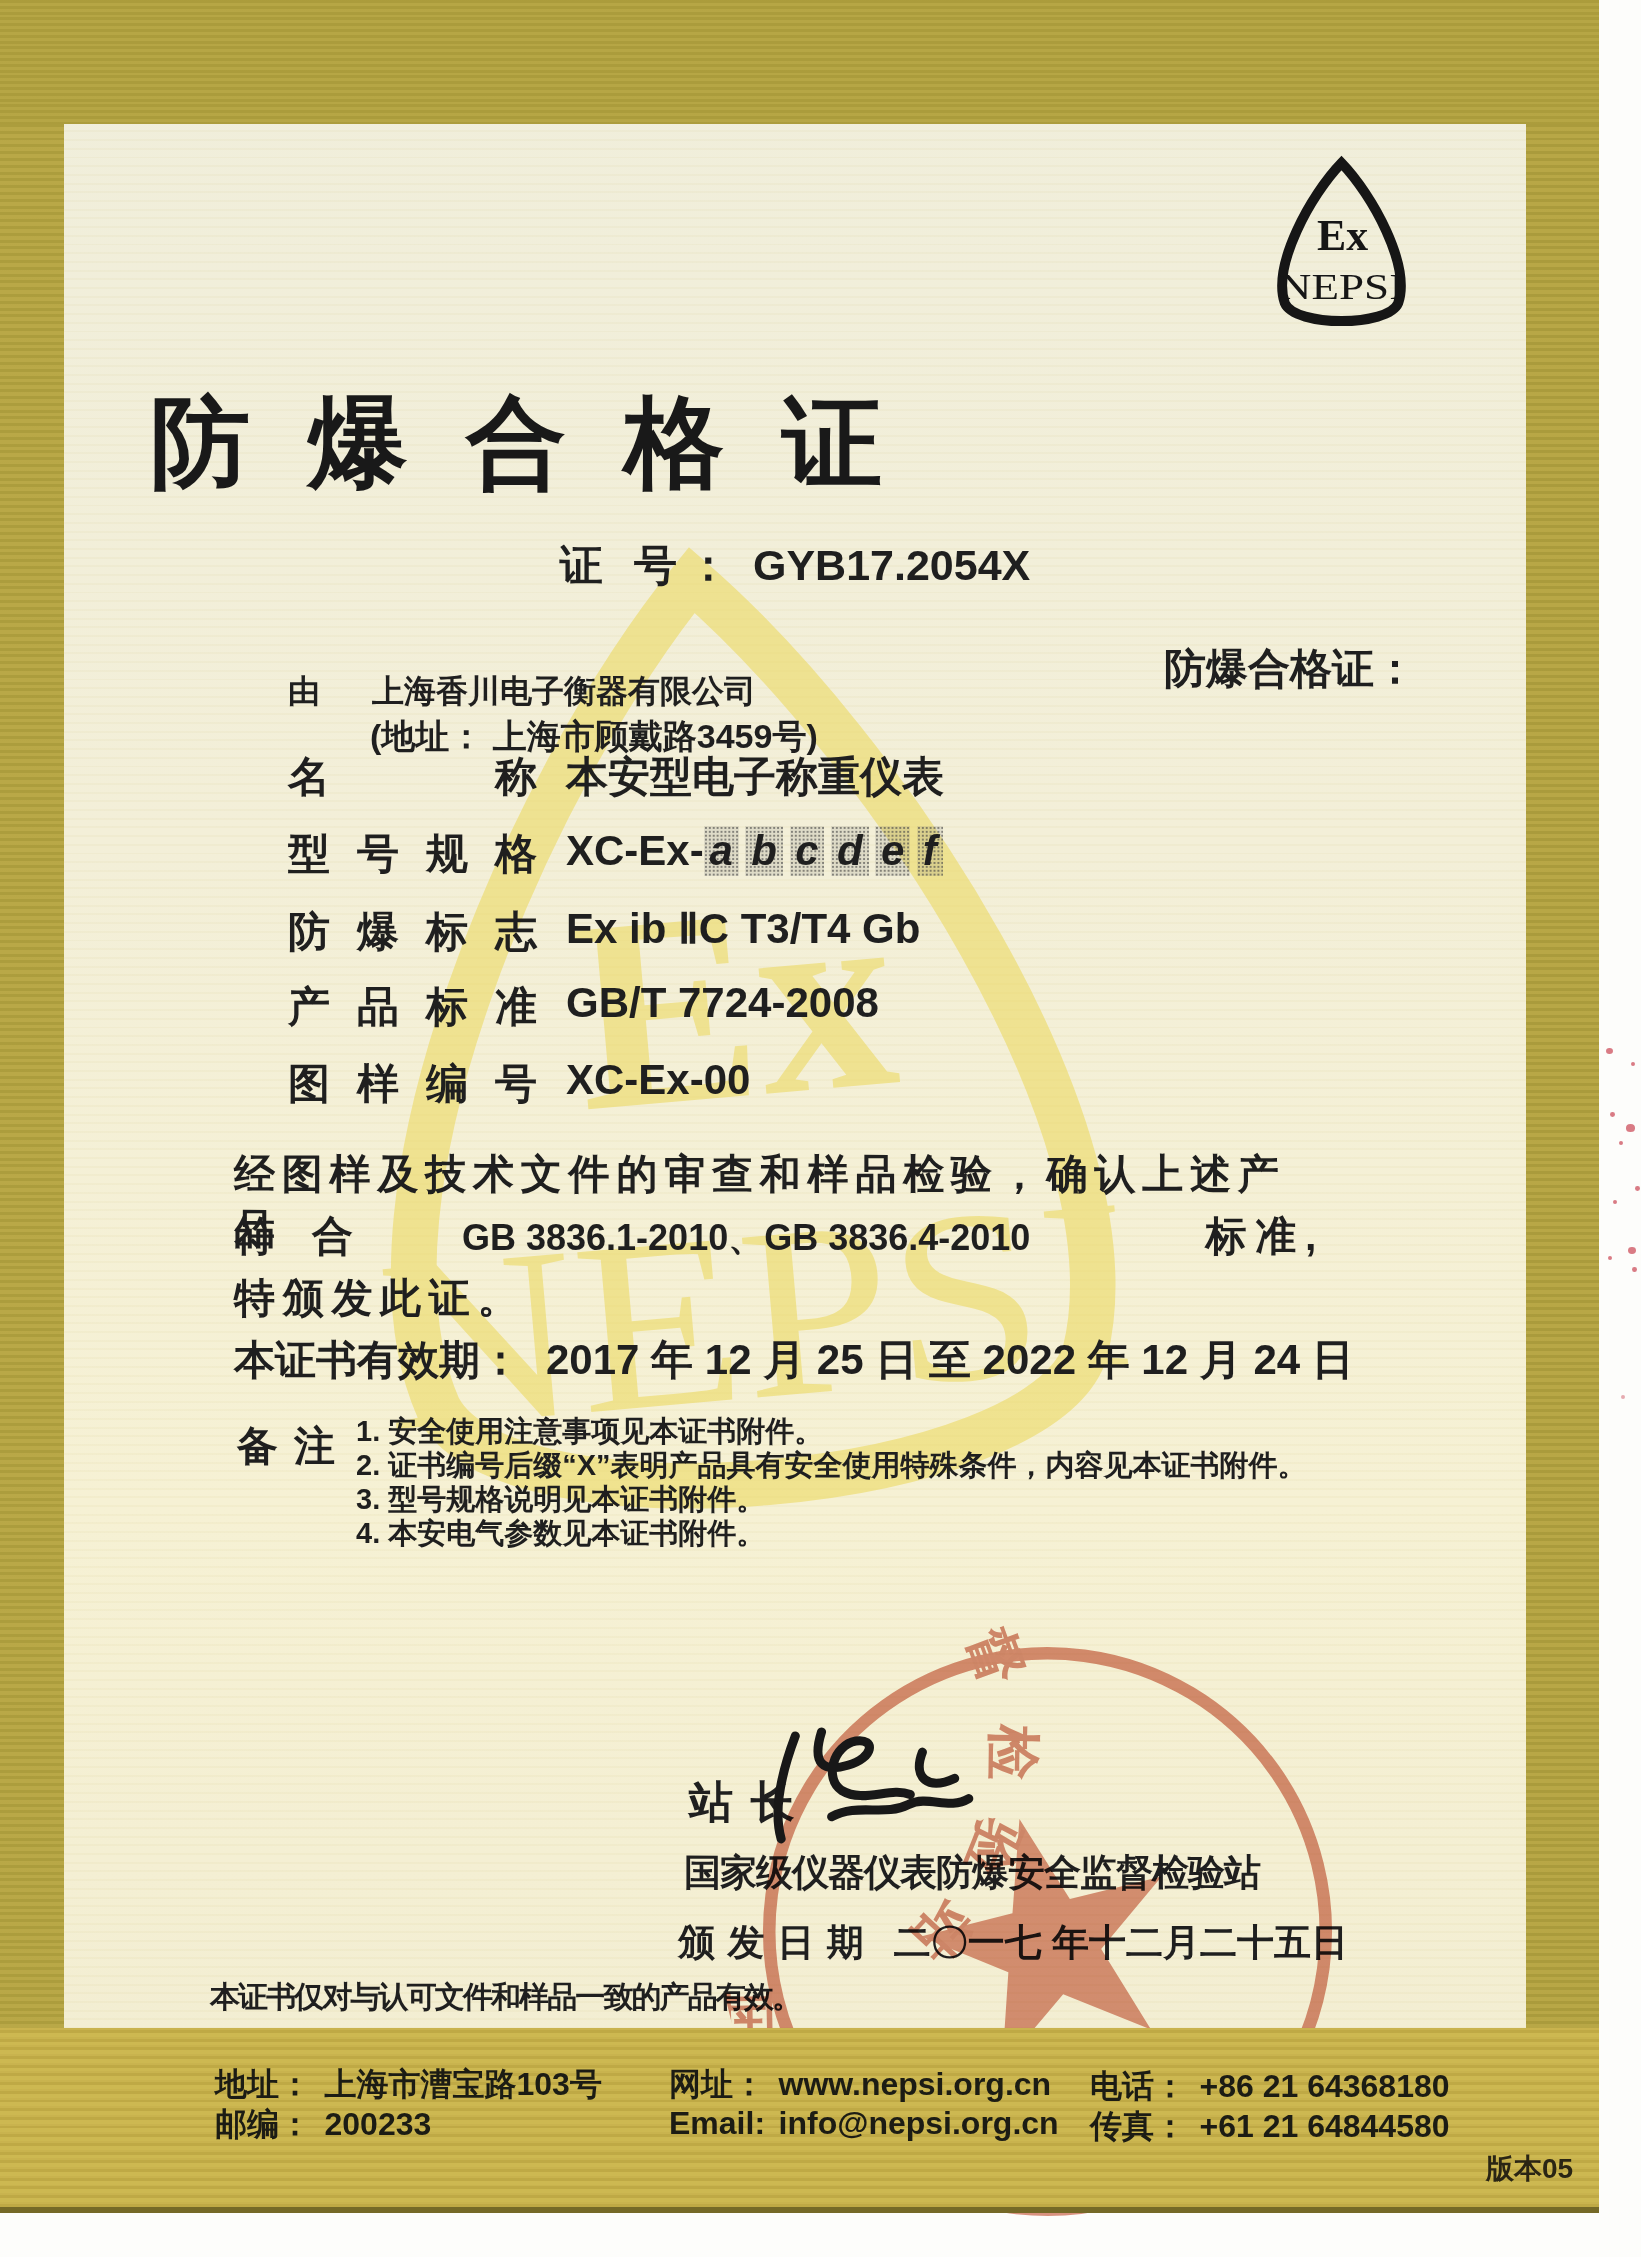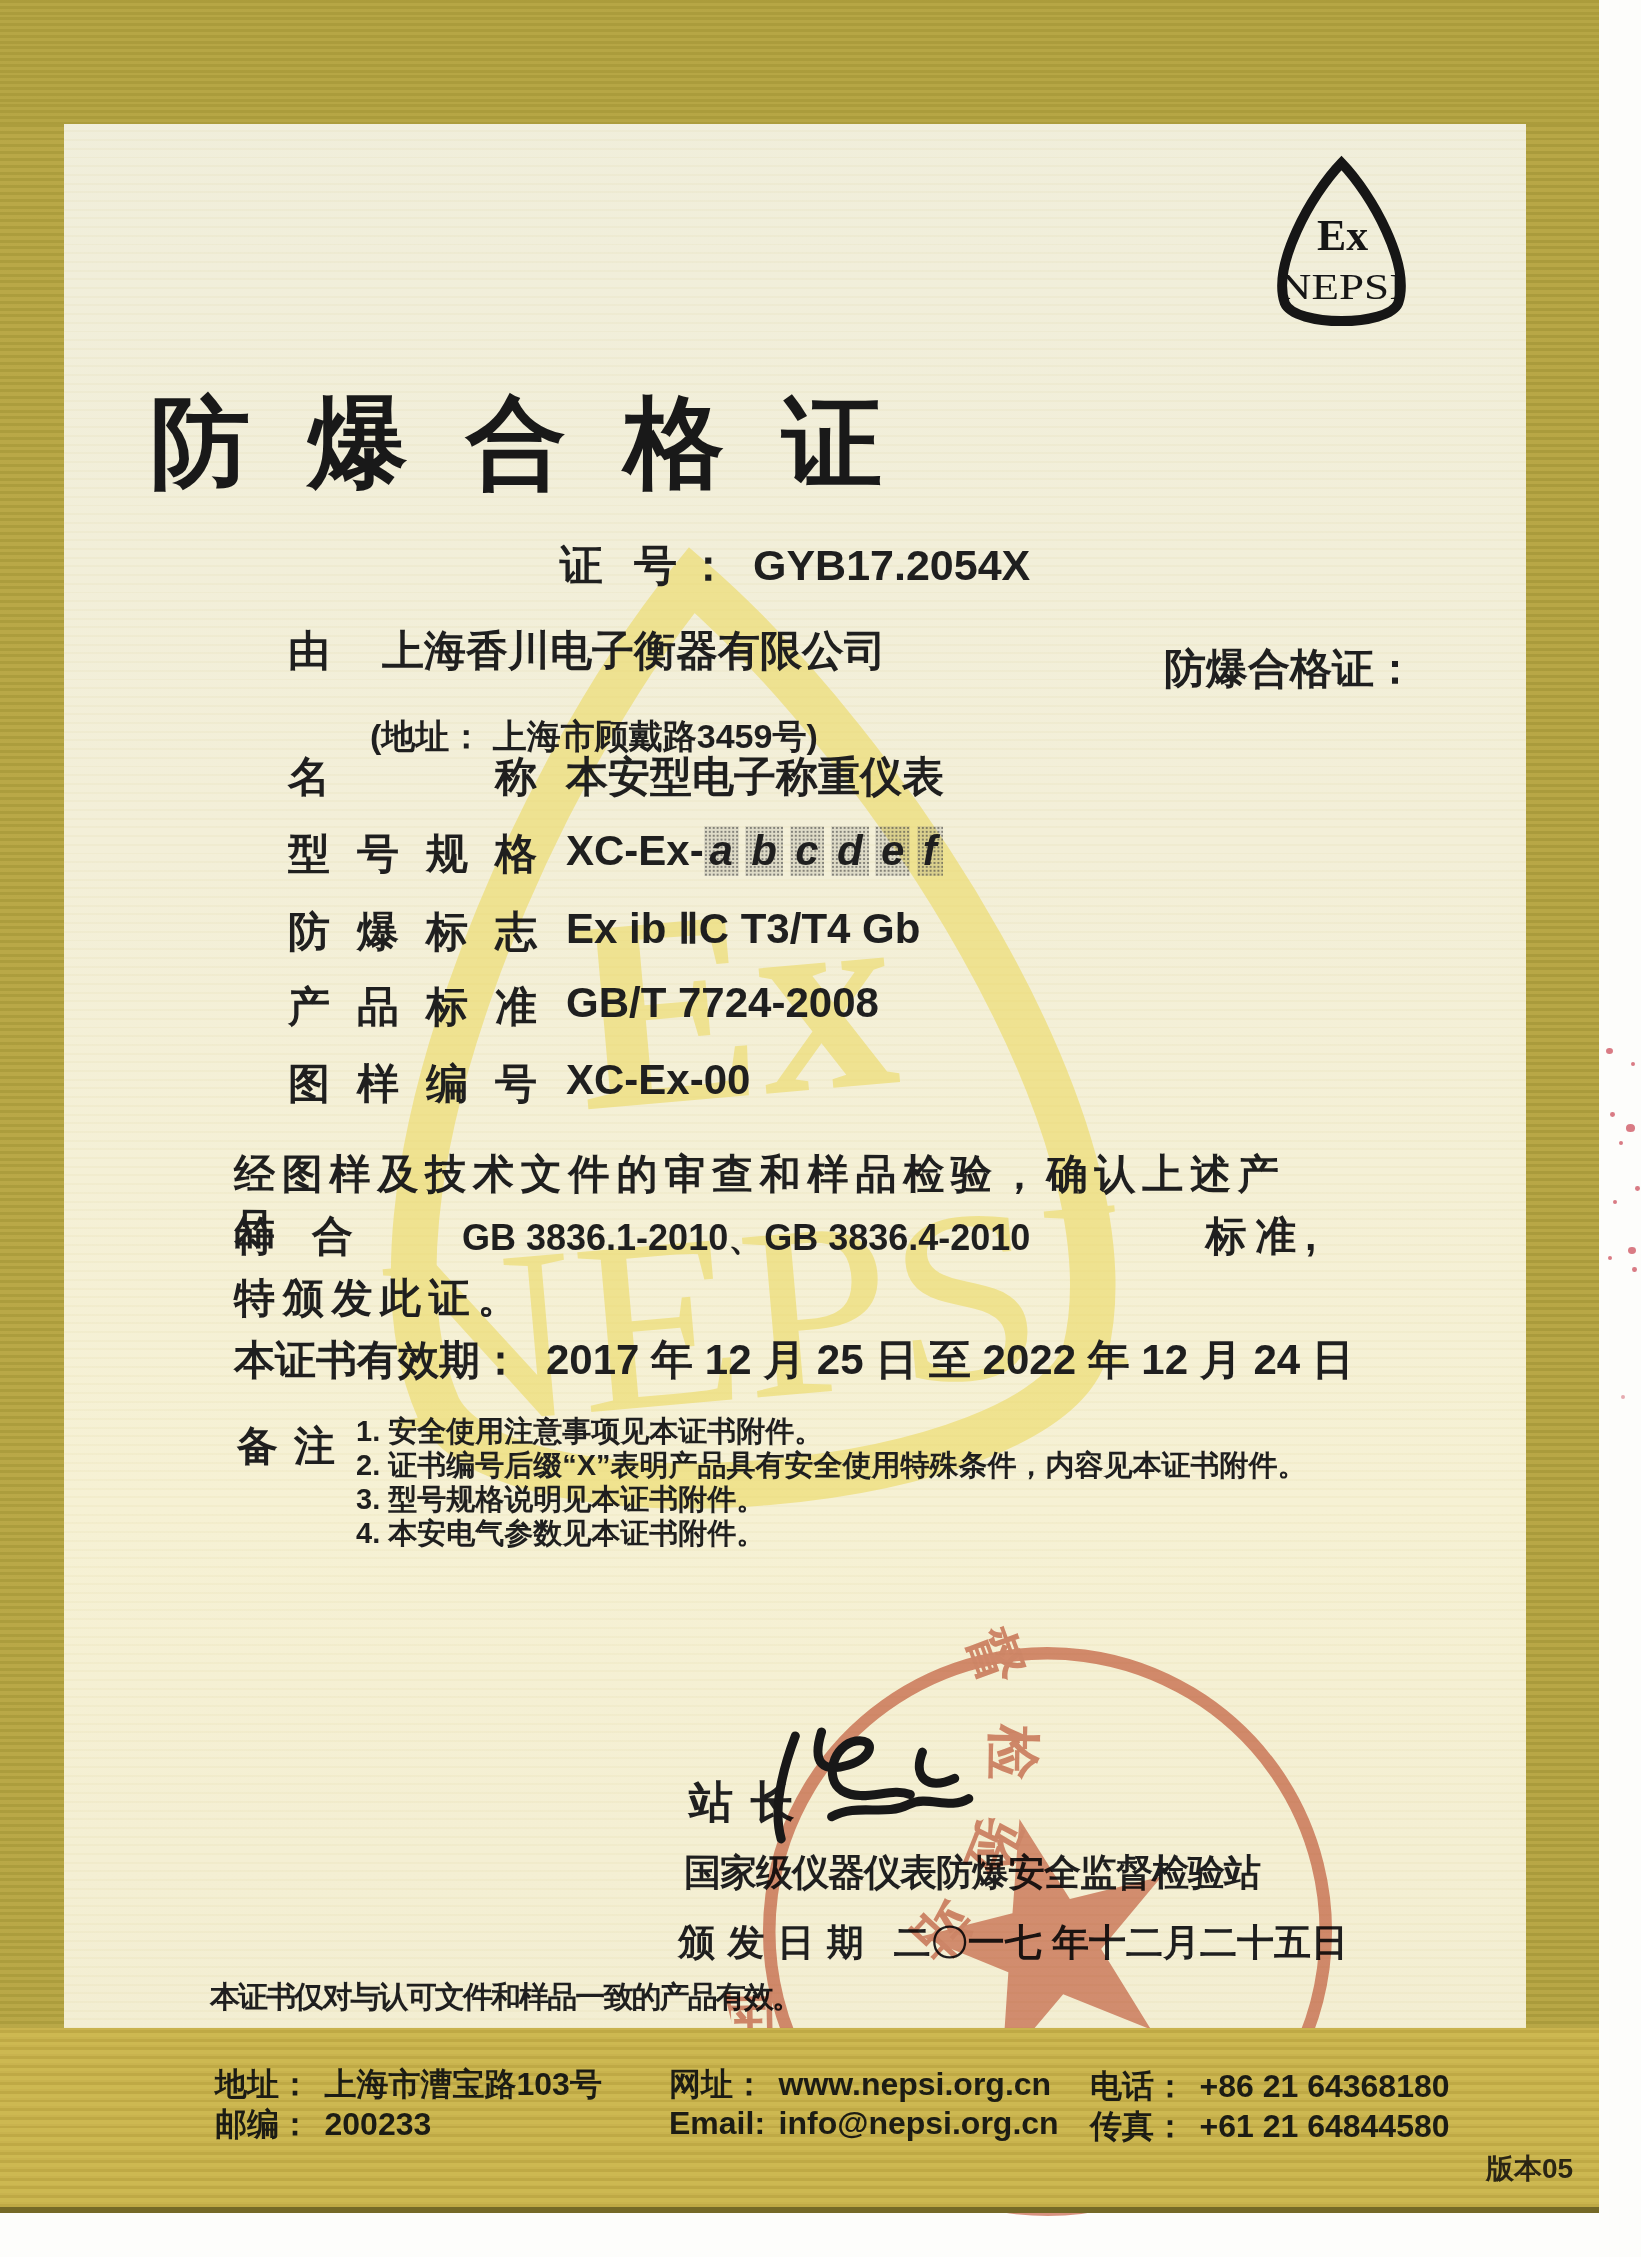--- a/index.html
+++ b/index.html
@@ -35,21 +35,21 @@
   .logo { position:absolute; left:1242px; top:154px; width:199px; height:185px; z-index:3; }
 
   
   .z { position:absolute; z-index:5; }
   .title { left:64px; width:1338px; top:377px; text-align:left;
            font-size:100px; font-weight:900; letter-spacing:58px; padding-left:86px;
            color:#191919; }
   .certline { left:64px; width:1462px; top:537px; text-align:center; font-size:43px; font-weight:800; }
   .certline .lbl { letter-spacing:9.7px; margin-right:13.5px; }
 
-  .makerline { left:288px; top:623px; font-size:42px; font-weight:800; }
+  .makerline { left:288px; top:670px; font-size:32px; font-weight:800; }
   .makerline .prefix { margin-right:52px; font-weight:700; }
   .maker-suffix { left:1164px; top:641px; font-size:42px; font-weight:800; }
   .address { left:370px; top:714px; font-size:34px; font-weight:700; }
 
   .frow { left:288px; font-size:42px; font-weight:800; white-space:nowrap; }
   .frow .flabel { width:249px; margin-right:29px; vertical-align:top; }
   .r-name    { top:749px; }
   .r-model   { top:826px; }
   .r-exmark  { top:904px; }
   .r-standard{ top:979px; }

